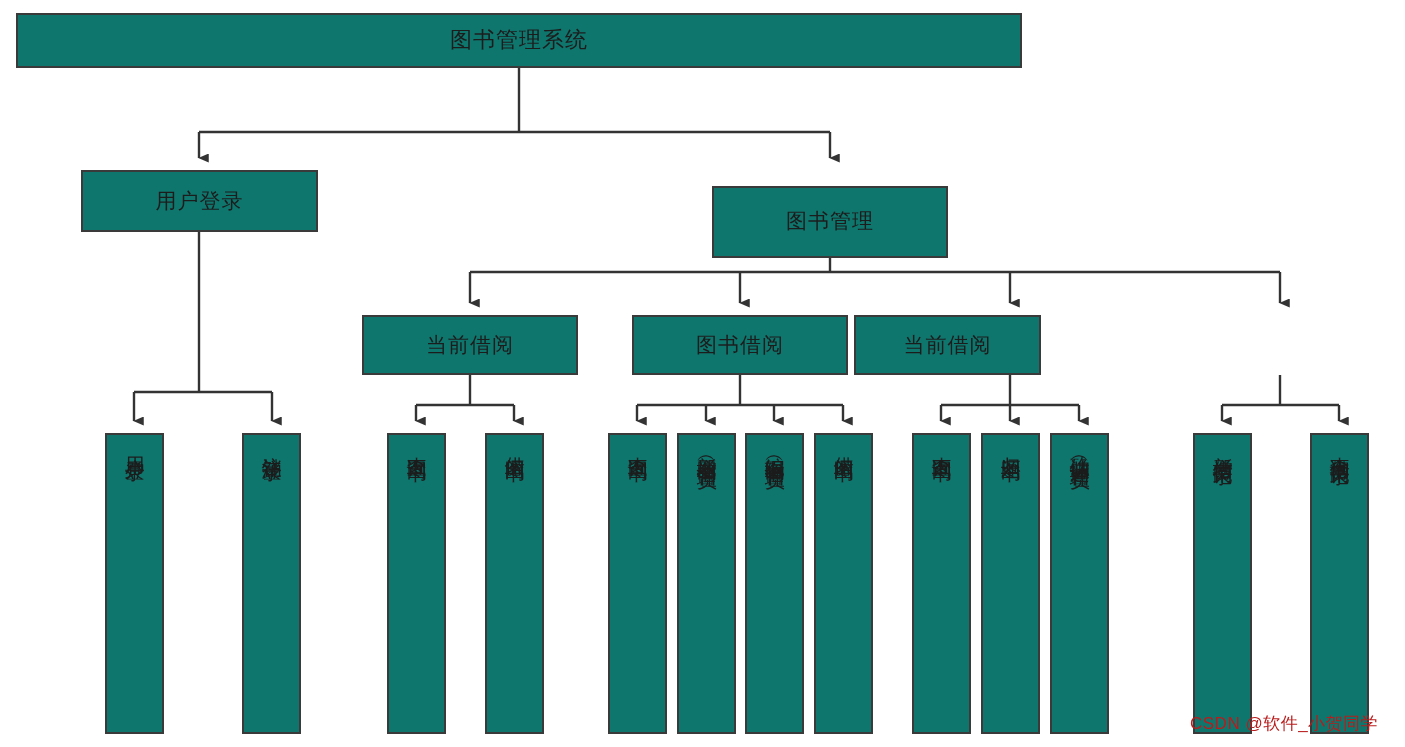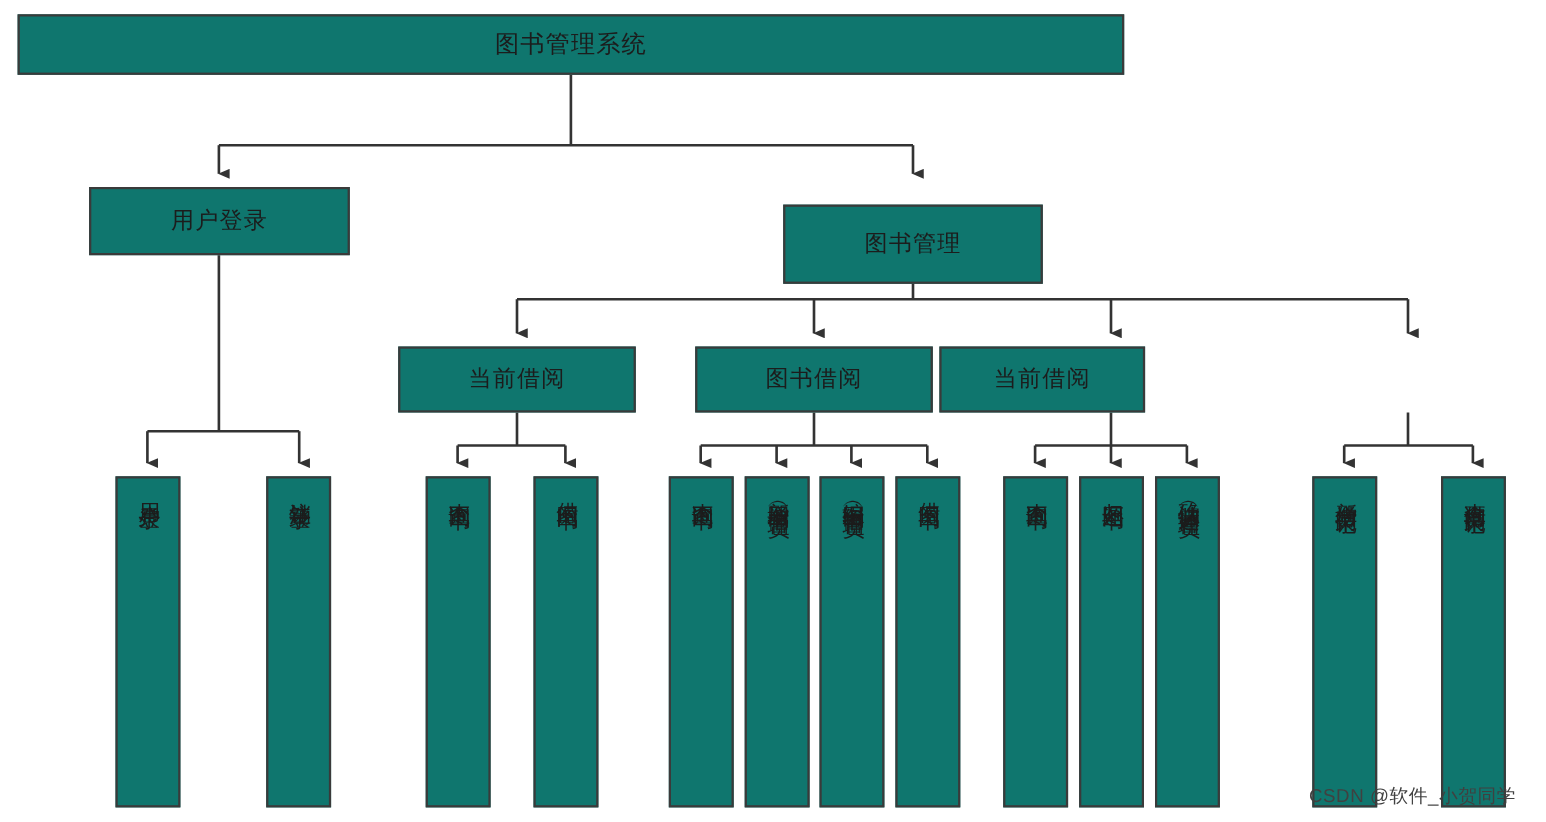--- a/index.html
+++ b/index.html
@@ -56,21 +56,21 @@
     writing-mode: vertical-rl;
     text-orientation: upright;
     font-size: 20px;
     line-height: 1.28;
     letter-spacing: 2px;
     white-space: nowrap;
     display: block;
   }
   .watermark {
     position: absolute;
-    color: #404040;
+    color: #b91c1c;
     font-size: 17px;
     letter-spacing: 0.5px;
     z-index: 5;
     white-space: nowrap;
   }
 </style>
 </head>
 <body>
 
 <div id="canvas">

